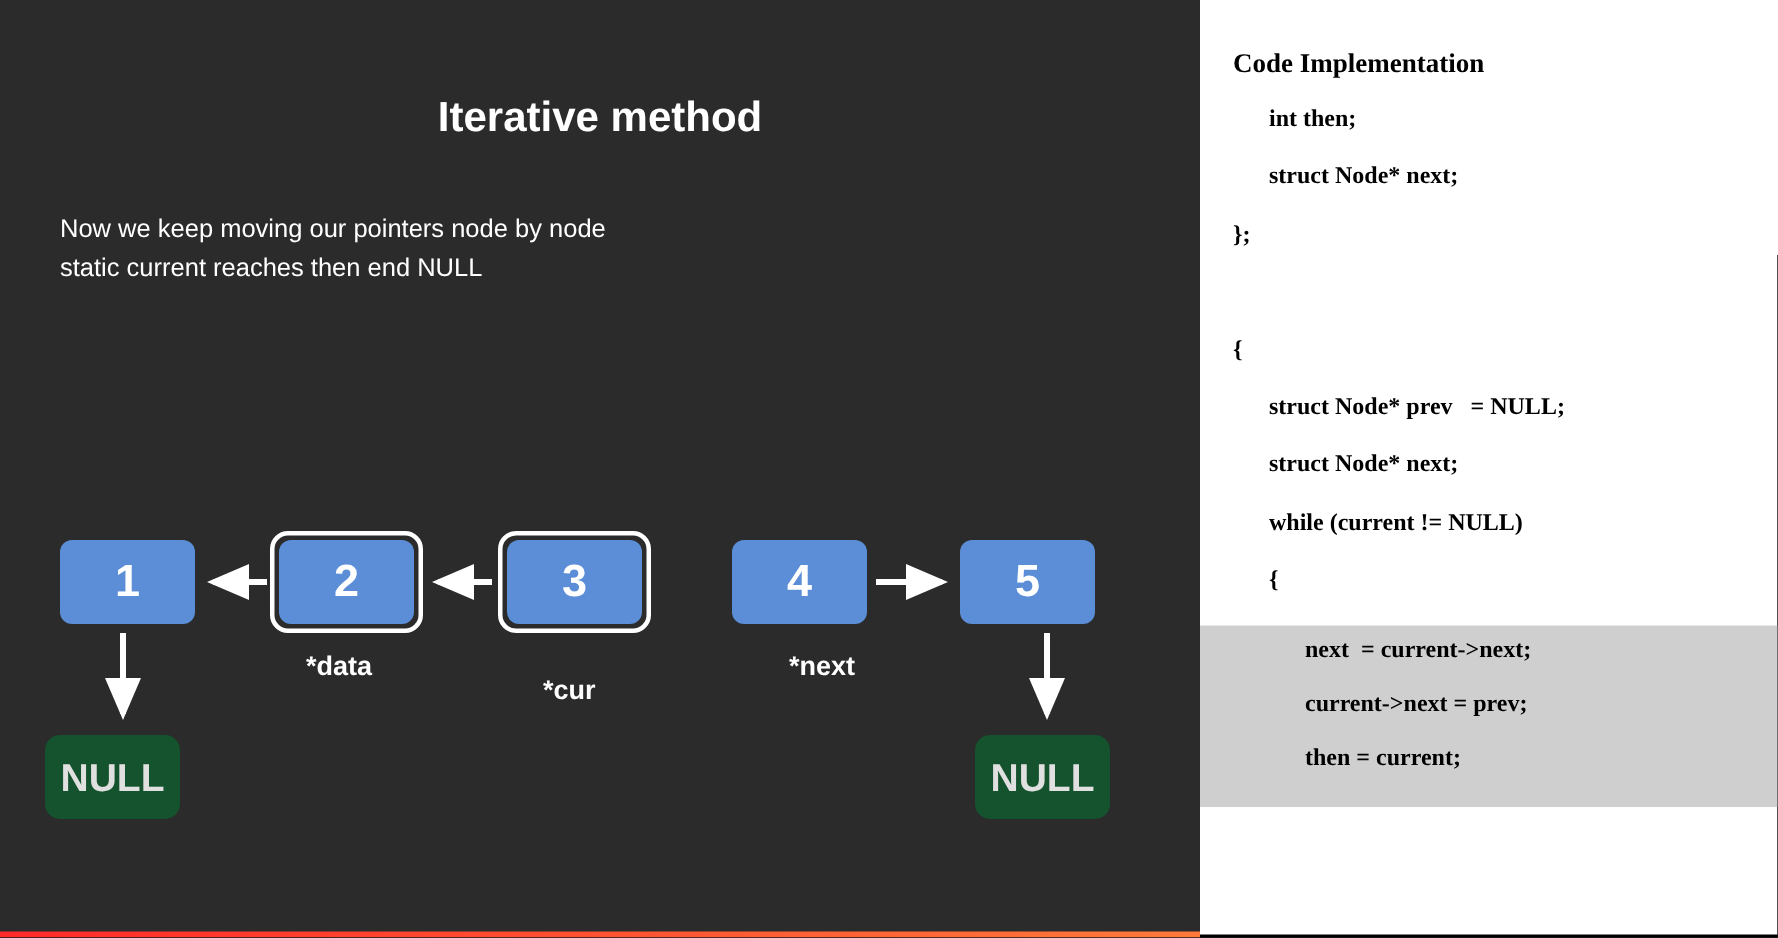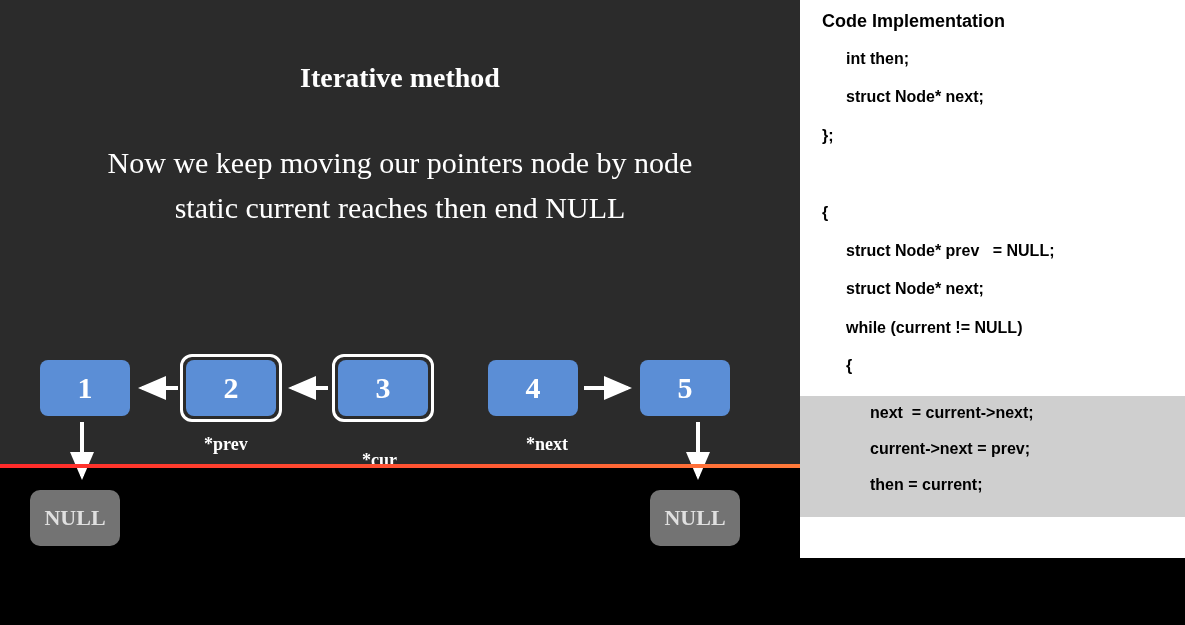--- a/index.html
+++ b/index.html
@@ -1,80 +1,78 @@
 <!DOCTYPE html>
 <html><head>
 <meta charset="utf-8">
 <style>
   * { box-sizing: border-box; margin: 0; padding: 0; }
   html, body { width: 1185px; height: 625px; font-family: "Segoe UI", Arial, sans-serif; overflow: hidden; }
   body { display: flex; background: #000; }
 
   .slide {
-    width: 800px; height: 468px;
+    width: 800px; height: 625px;
     background: #2b2b2b;
     position: relative;
     color: #fff;
-    font-family: Liberation Serif, serif;
   }
   .slide .title {
     position: absolute; left: 0; right: 0; top: 62px;
     text-align: center;
     font-size: 28px; font-weight: 700;
   }
   .slide .subtitle {
     position: absolute; left: 40px; right: 40px; top: 140px;
-    text-align: center;
-    font-size: 30px; font-weight: 400; line-height: 1.5;
+    font-size: 17px; font-weight: 400; line-height: 1.5;
   }
 
   .diagram { position: absolute; left: 0; right: 0; top: 360px; height: 240px; }
   .node, .nullbox { position: absolute; }
   .node {
     width: 90px; height: 56px;
     background: #5b8ed6;
     border-radius: 8px;
     color: #fff;
     font-size: 30px; font-weight: 700;
     display: flex; align-items: center; justify-content: center;
     top: 0;
   }
   .node.curgrp::before {
     content: ""; position: absolute;
     left: -6px; top: -6px; right: -6px; bottom: -6px;
     border: 3px solid #fff; border-radius: 12px;
   }
   .nullbox {
     width: 90px; height: 56px;
-    background: #737373;
+    background: #14532d;
     border-radius: 10px;
     color: #e0e0e0;
-    font-size: 22px; font-weight: 600;
+    font-size: 26px; font-weight: 600;
     display: flex; align-items: center; justify-content: center;
     top: 130px;
   }
   .ptrlabel {
     position: absolute;
     font-size: 18px; font-weight: 600; color: #fff;
     top: 74px;
   }
   
   .n1 { left: 40px; } .n2 { left: 186px; } .n3 { left: 338px; } .n4 { left: 488px; } .n5 { left: 640px; }
   .null1 { left: 30px; } .null5 { left: 650px; }
   .lprev { left: 204px; } .lcur { left: 362px; top: 90px; } .lnext { left: 526px; }
 
   .svglayer { position: absolute; left: 0; top: 0; width: 800px; height: 240px; pointer-events: none; }
 
   .code {
-    width: 385px; height: 558px;
+    width: 385px; height: 623px;
     background: #ffffff;
     color: #000;
     position: relative;
-    padding: 11px 22px 0 22px;
-    font-family: Liberation Sans, sans-serif;
+    padding: 32px 22px 0 22px;
+    font-family: Liberation Serif, serif;
   }
   .code h2 { font-size: 18px; font-weight: 600; margin-bottom: 18px; }
   .code .line { font-size: 16px; font-weight: 600; line-height: 1.15; margin-bottom: 20px; white-space: pre; }
   .code .i1 { padding-left: 24px; }
   .code .i2 { padding-left: 48px; }
   .code .hlblock {
     background: #cfcfcf;
     margin: 0 -22px; padding: 8px 22px 4px 22px;
   }
   .code .hlblock .line { margin-bottom: 18px; }
@@ -93,21 +91,21 @@
   <div class="diagram">
     <div class="node n1">1</div>
     <div class="node n2 curgrp">2</div>
     <div class="node n3 curgrp">3</div>
     <div class="node n4">4</div>
     <div class="node n5">5</div>
 
     <div class="nullbox null1">NULL</div>
     <div class="nullbox null5">NULL</div>
 
-    <div class="ptrlabel lprev">*prev</div>
+    <div class="ptrlabel lprev">*data</div>
     <div class="ptrlabel lcur">*cur</div>
     <div class="ptrlabel lnext">*next</div>
 
     <svg class="svglayer" viewBox="0 0 800 240">
       <defs>
         <marker id="ah" markerWidth="10" markerHeight="10" refX="6" refY="3" orient="auto">
           <path d="M0,0 L7,3 L0,6 Z" fill="#ffffff"></path>
         </marker>
       </defs>
 

